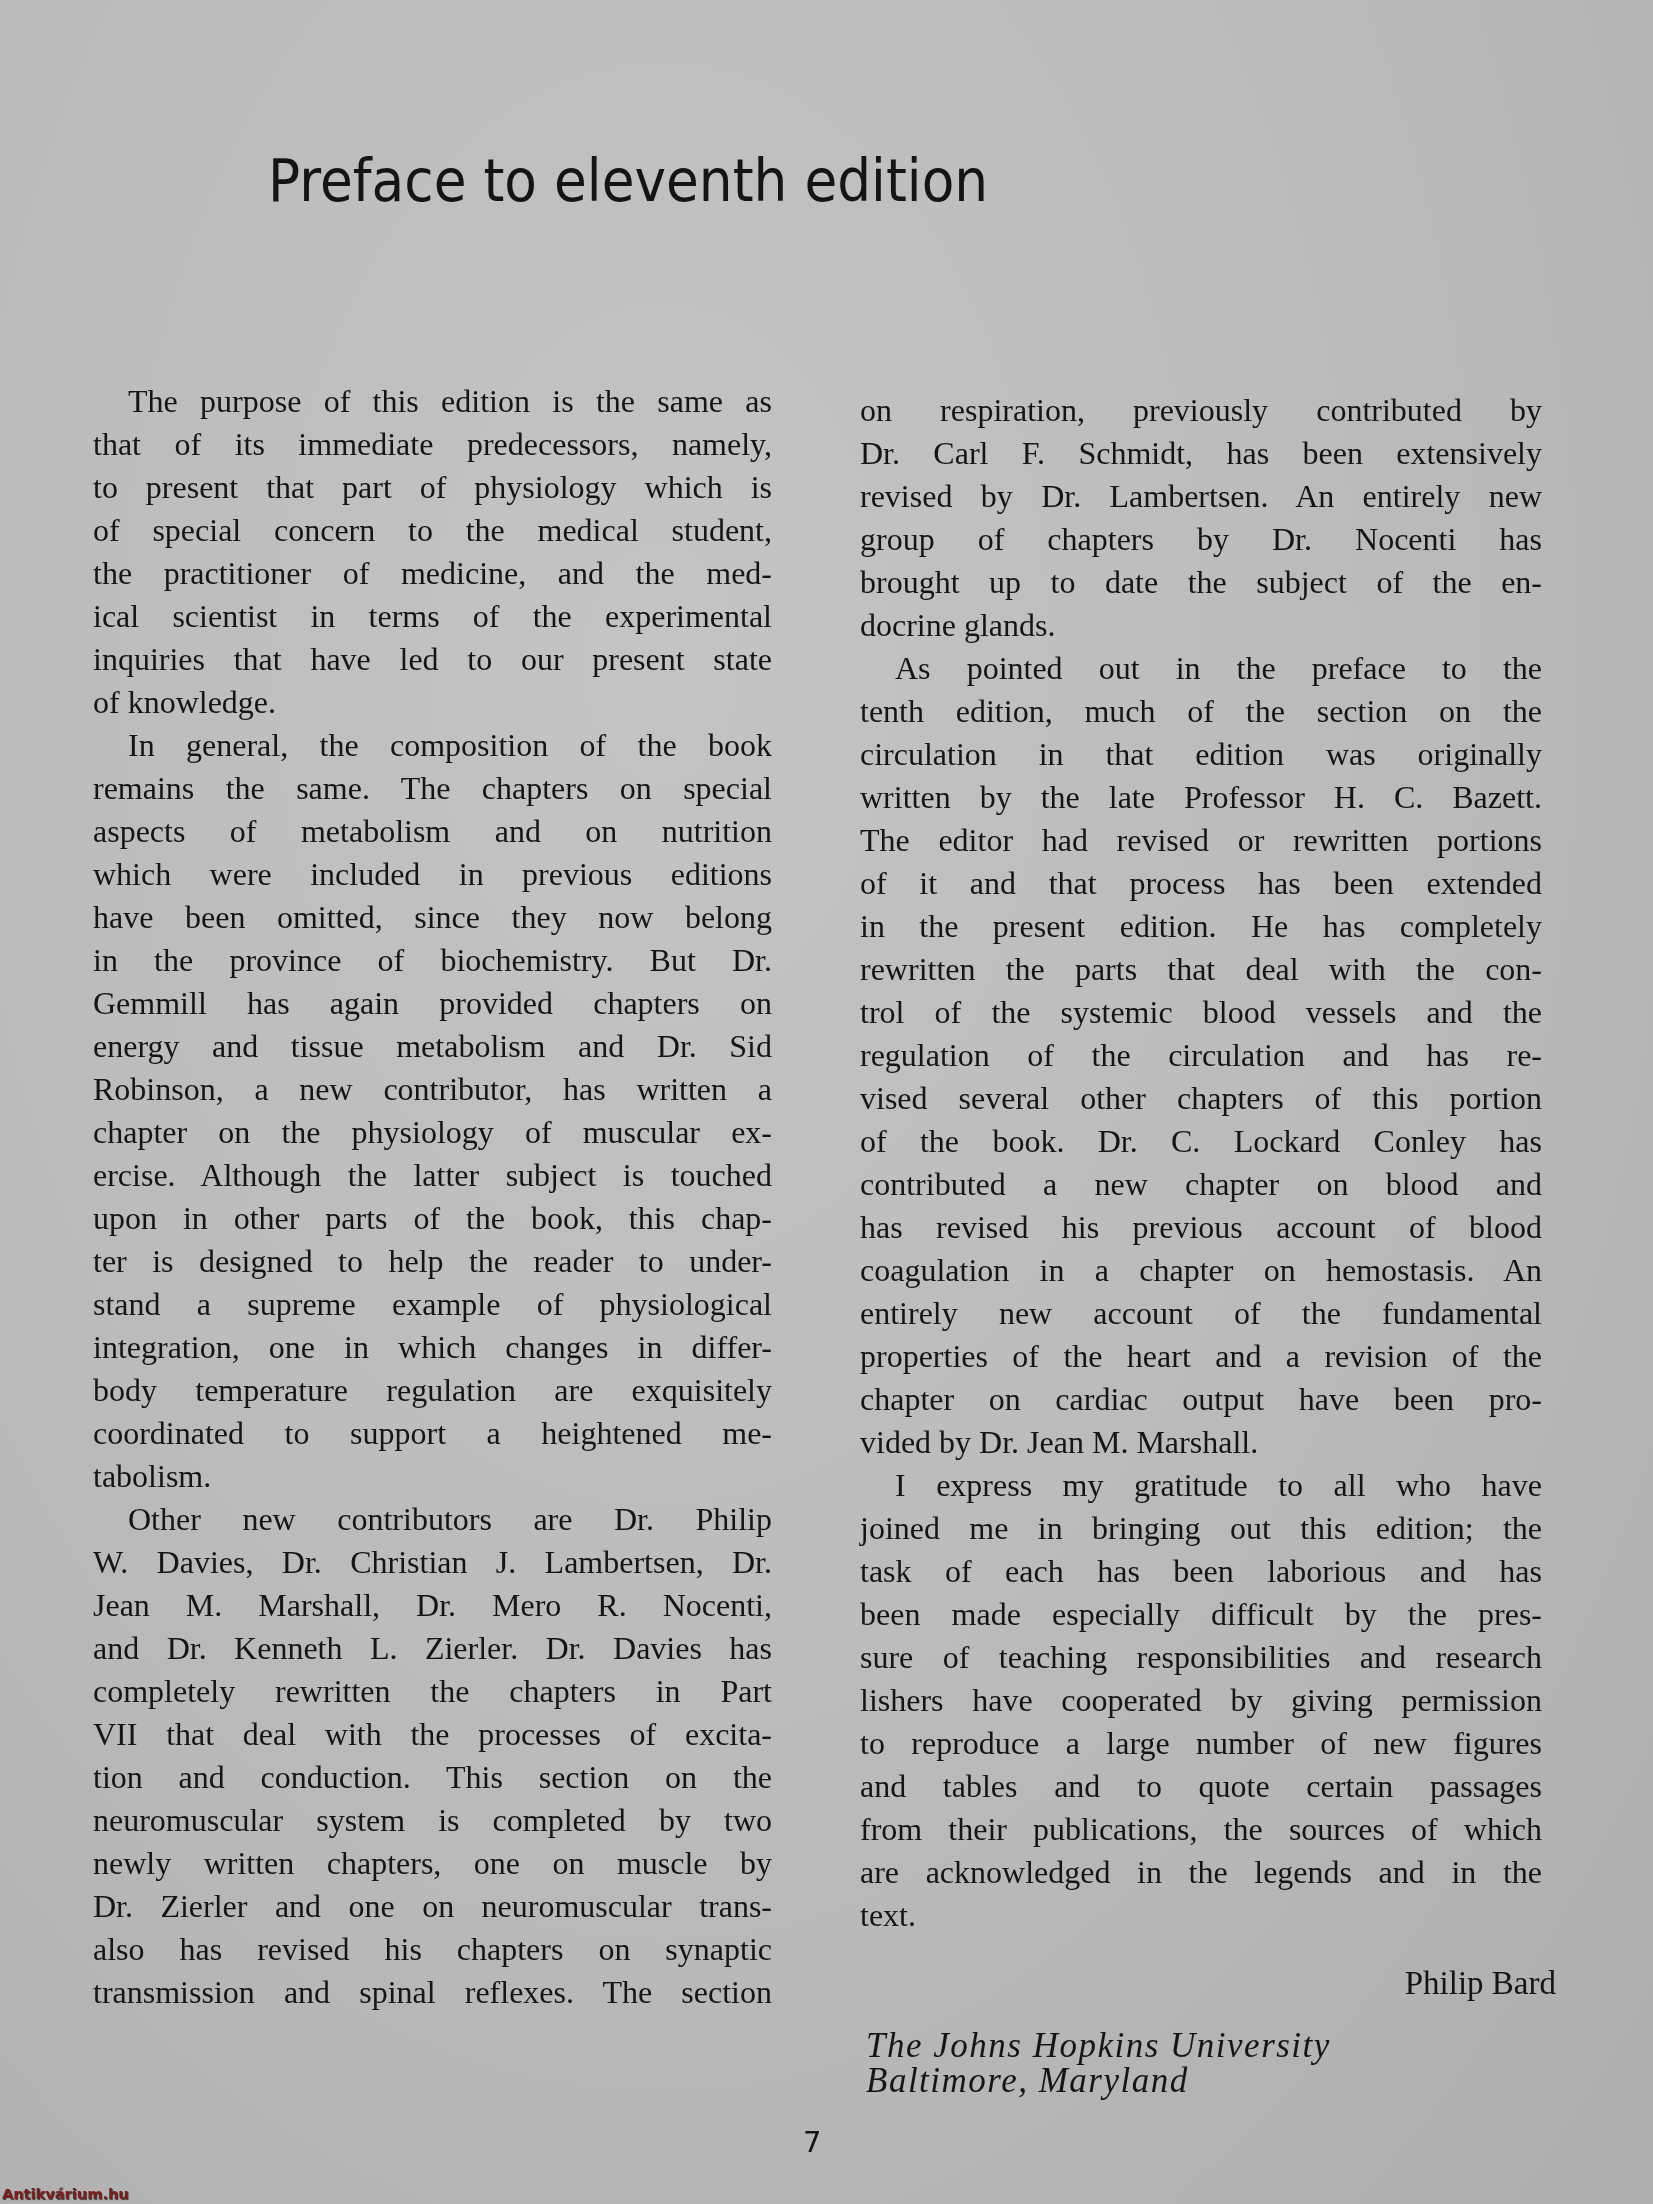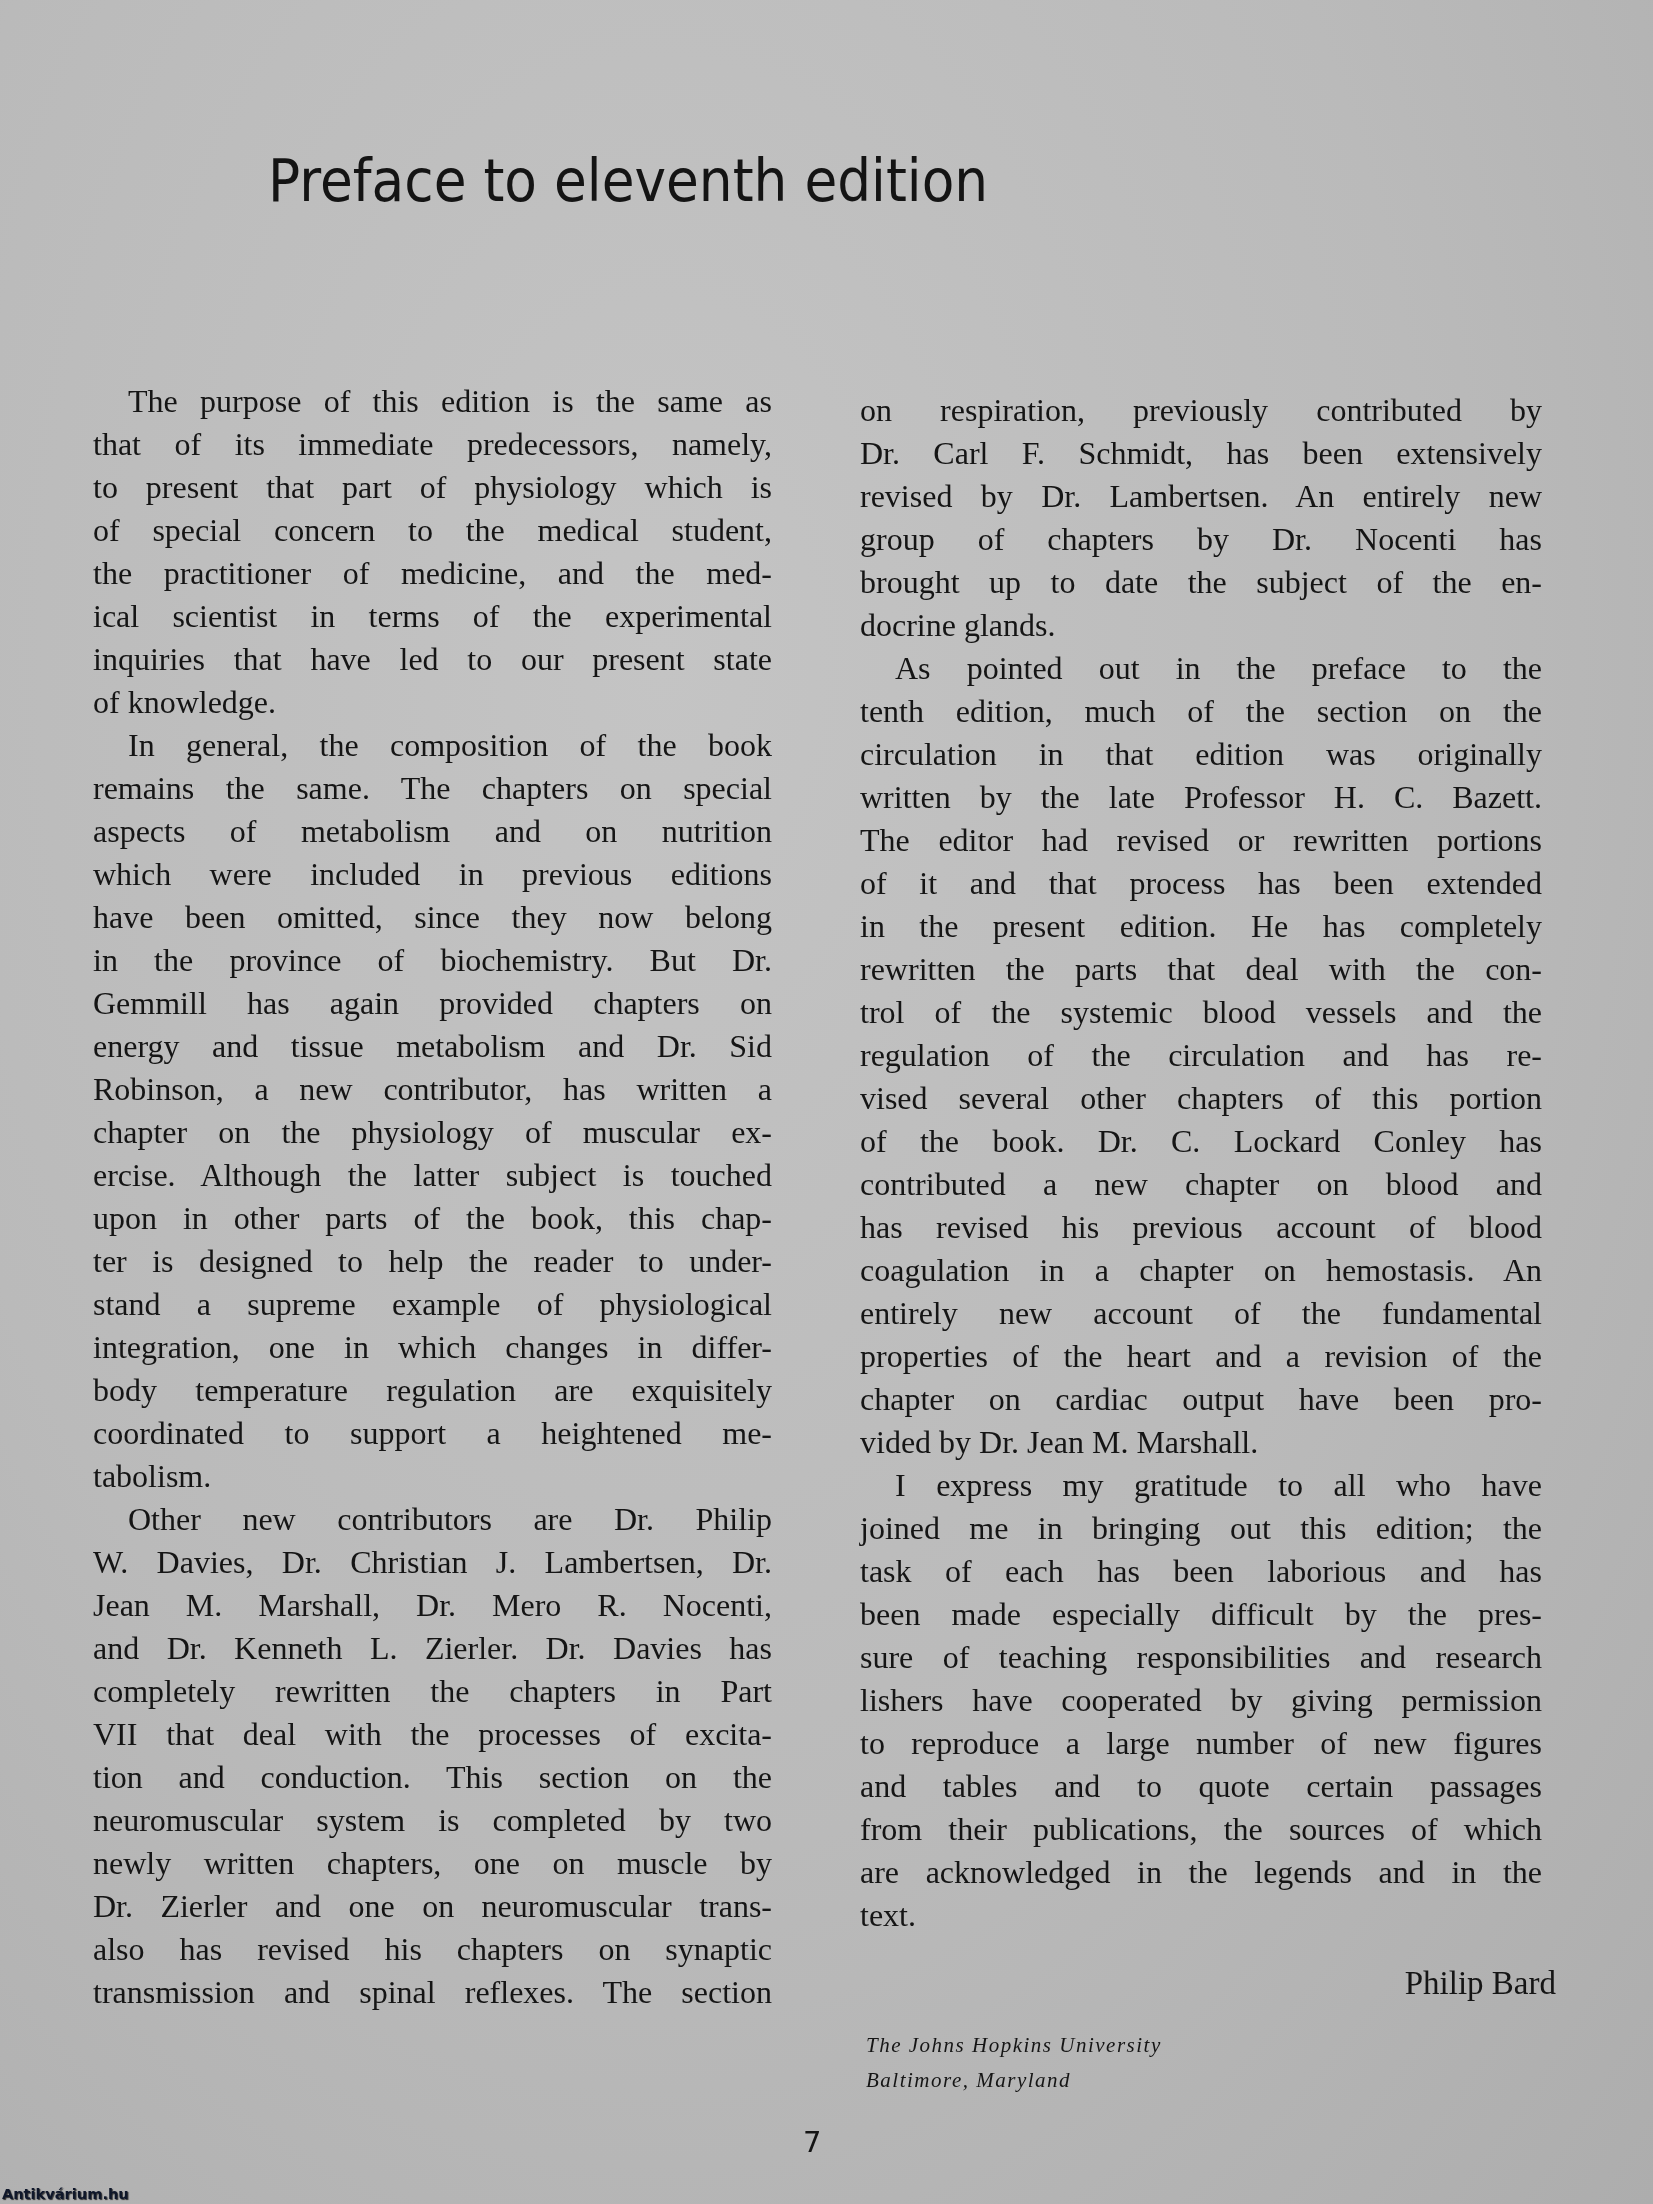--- a/index.html
+++ b/index.html
@@ -25,31 +25,31 @@
     overflow: visible;
   }
   .line.last { text-align-last: left; }
   .line.indent { padding-left: 35px; }
   .sig {
     position: absolute; right: 98px; top: 1965px;
     font-family: Liberation Serif, serif; font-size: 33px;
   }
   .aff {
     position: absolute; left: 866px; top: 2028px;
-    font-family: "Liberation Serif", serif; font-style: italic; font-size: 21px;
+    font-family: "Liberation Serif", serif; font-style: italic; font-size: 35px;
     line-height: 35px; letter-spacing: 1.5px;
   }
   .pageno {
     position: absolute; left: 803px; top: 2125px;
     font-family: "DejaVu Sans", sans-serif; font-size: 29px;
   }
   .watermark {
     position: absolute; left: 1.9px; top: 2185px;
     font-family: "DejaVu Sans", sans-serif; font-weight: bold; font-size: 14.6px;
-    color: #0f172a; text-shadow: 1px 1px 1px #333;
+    color: #7f1d1d; text-shadow: 1px 1px 1px #333;
   }
 </style>
 </head>
 <body>
 
 <h1 class="title">Preface to eleventh edition</h1>
 
 <div class="col col-left">
   <span class="line indent">The purpose of this edition is the same as</span>
   <span class="line">that of its immediate predecessors, namely,</span>

